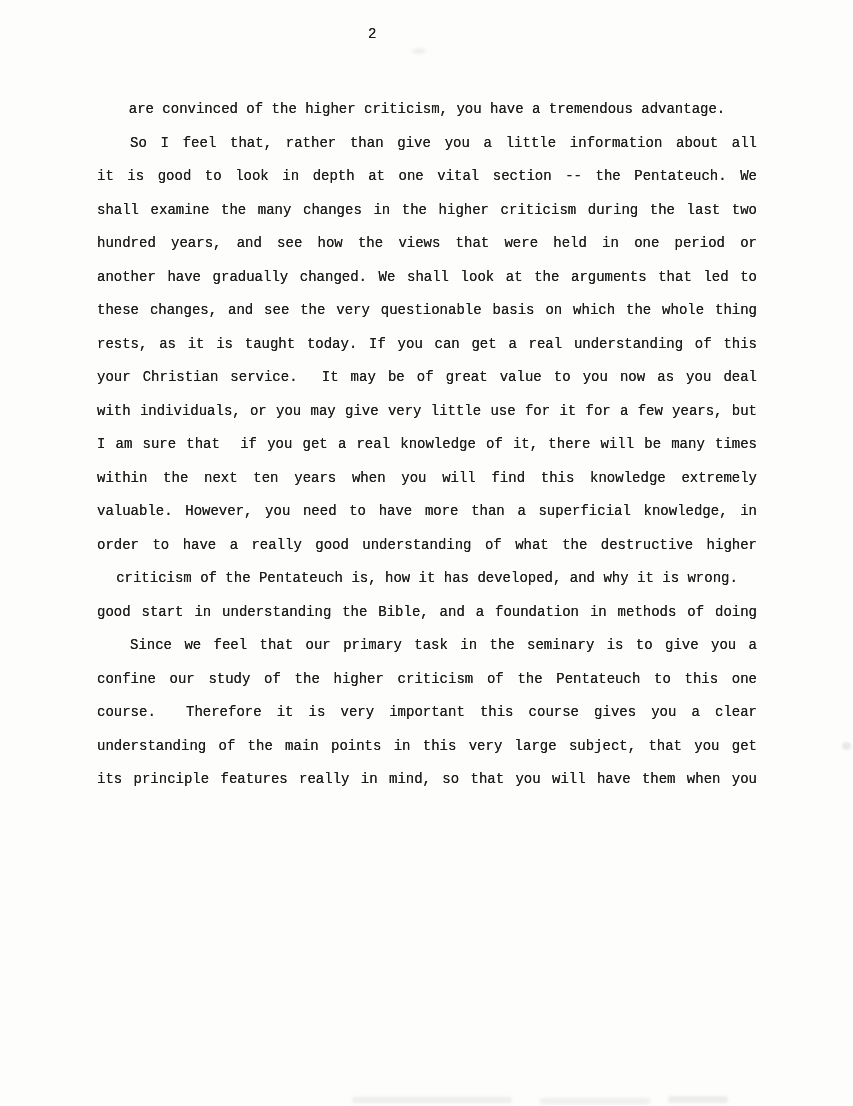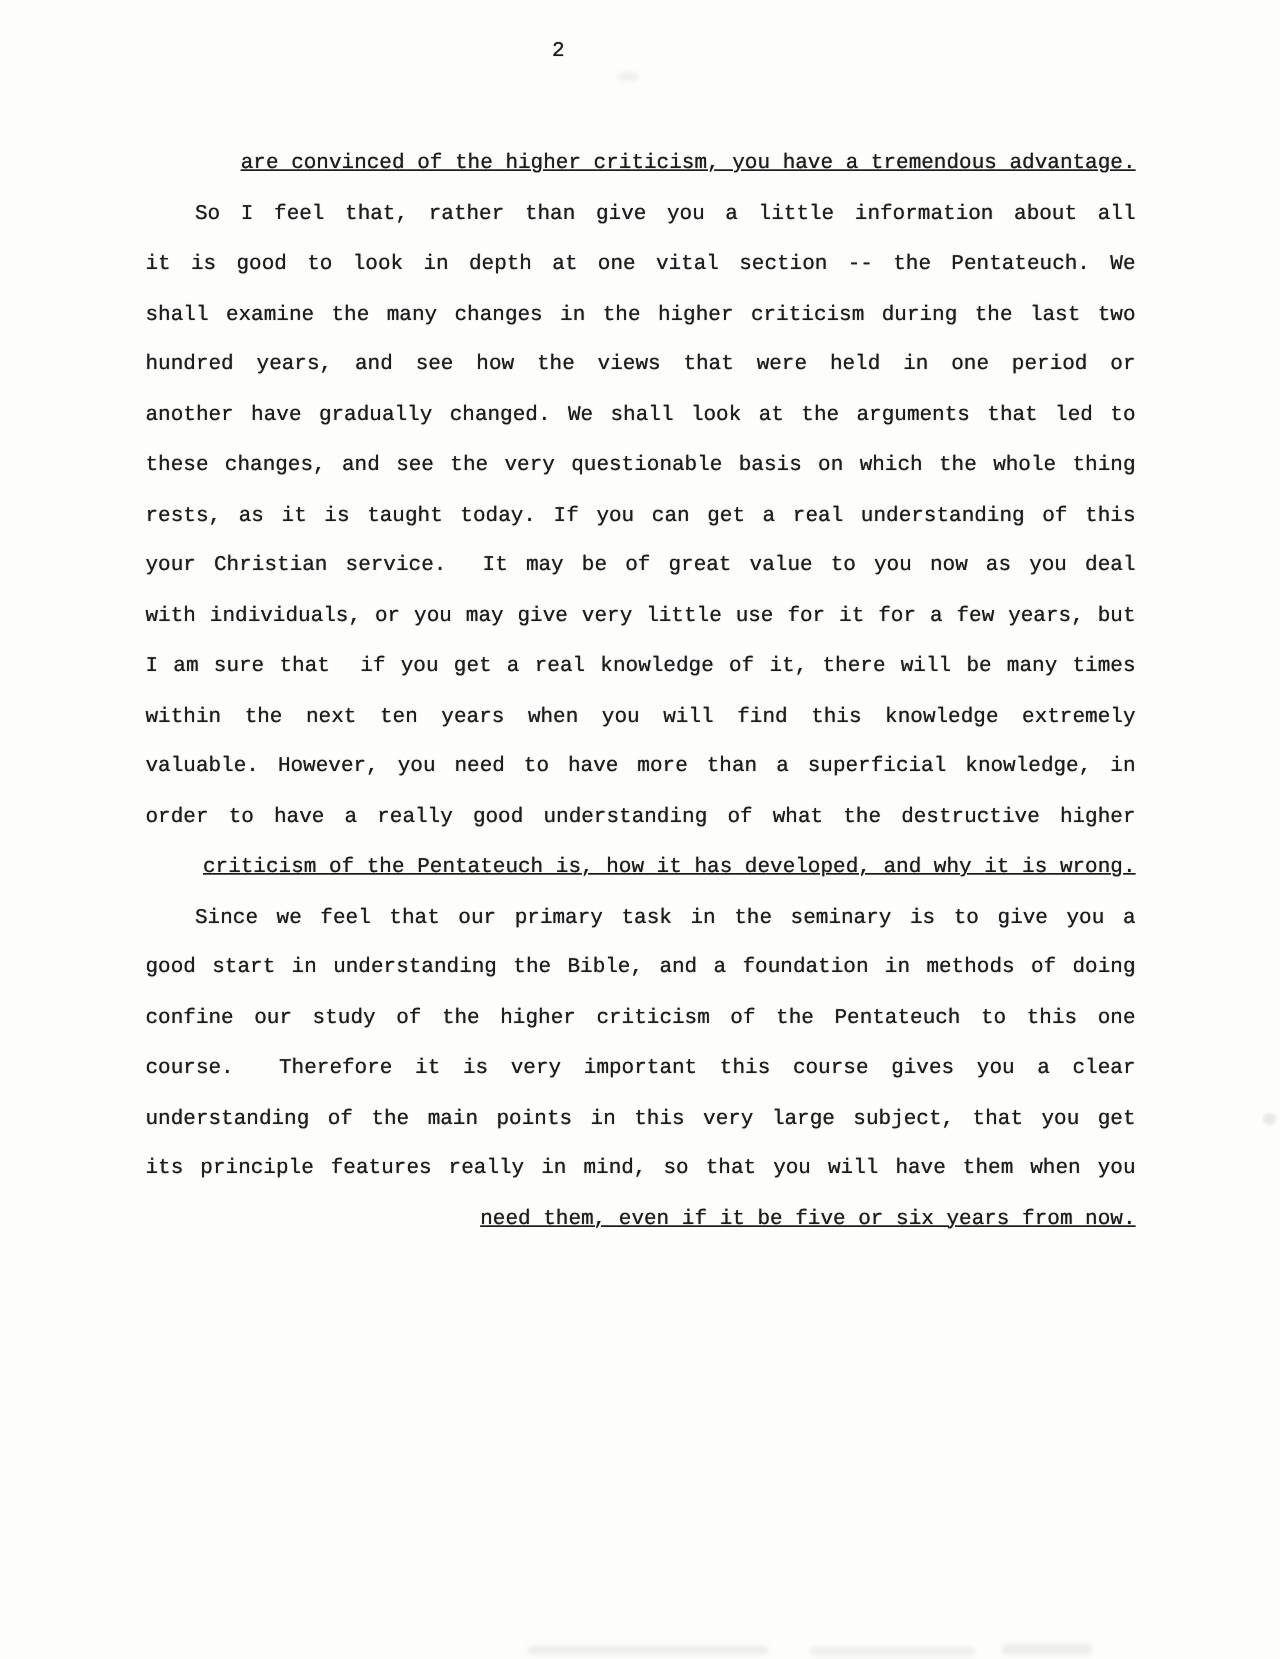--- a/index.html
+++ b/index.html
@@ -28,23 +28,22 @@
     font-size: 14px;
     line-height: 33.5px;
     text-shadow: 0 0 0.6px rgba(25,25,25,0.85);
   }
   .para { margin: 0; padding: 0; }
   .line {
     text-align: justify;
     text-align-last: justify;
   }
   .line.end {
-    text-align: right;
+    text-align: center;
     text-align-last: auto;
-    text-decoration: underline;
   }
   .line.indent { text-indent: 33px; }
   
   .artifact { position: absolute; pointer-events: none; }
   .artifact-smudge-top {
     top: 48px; left: 412px; width: 14px; height: 6px;
     background: rgba(120,120,120,0.10); border-radius: 50%;
     filter: blur(1.5px);
   }
   .artifact-smudge-right {
@@ -92,27 +91,26 @@
       <div class="line">your Christian service.&nbsp; It may be of great value to you now as you deal</div>
       <div class="line">with individuals, or you may give very little use for it for a few years, but</div>
       <div class="line">I am sure that&nbsp; if you get a real knowledge of it, there will be many times</div>
       <div class="line">within the next ten years when you will find this knowledge extremely</div>
       <div class="line">valuable. However, you need to have more than a superficial knowledge, in</div>
       <div class="line">order to have a really good understanding of what the destructive higher</div>
       <div class="line end">criticism of the Pentateuch is, how it has developed, and why it is wrong.</div>
     </div>
 
     <div class="para">
+      <div class="line">good start in understanding the Bible, and a foundation in methods of doing</div>
       <div class="line indent">Since we feel that our primary task in the seminary is to give you a</div>
-      <div class="line">good start in understanding the Bible, and a foundation in methods of doing</div>
       <div class="line">confine our study of the higher criticism of the Pentateuch to this one</div>
       <div class="line">course.&nbsp; Therefore it is very important this course gives you a clear</div>
       <div class="line">understanding of the main points in this very large subject, that you get</div>
       <div class="line">its principle features really in mind, so that you will have them when you</div>
-      <div class="line end">need them, even if it be five or six years from now.</div>
     </div>
 
 
   </div>
 
   <div class="artifact artifact-smudge-top"></div>
   <div class="artifact artifact-smudge-right"></div>
   <div class="artifact artifact-bottom-1"></div>
   <div class="artifact artifact-bottom-2"></div>
   <div class="artifact artifact-bottom-3"></div>

